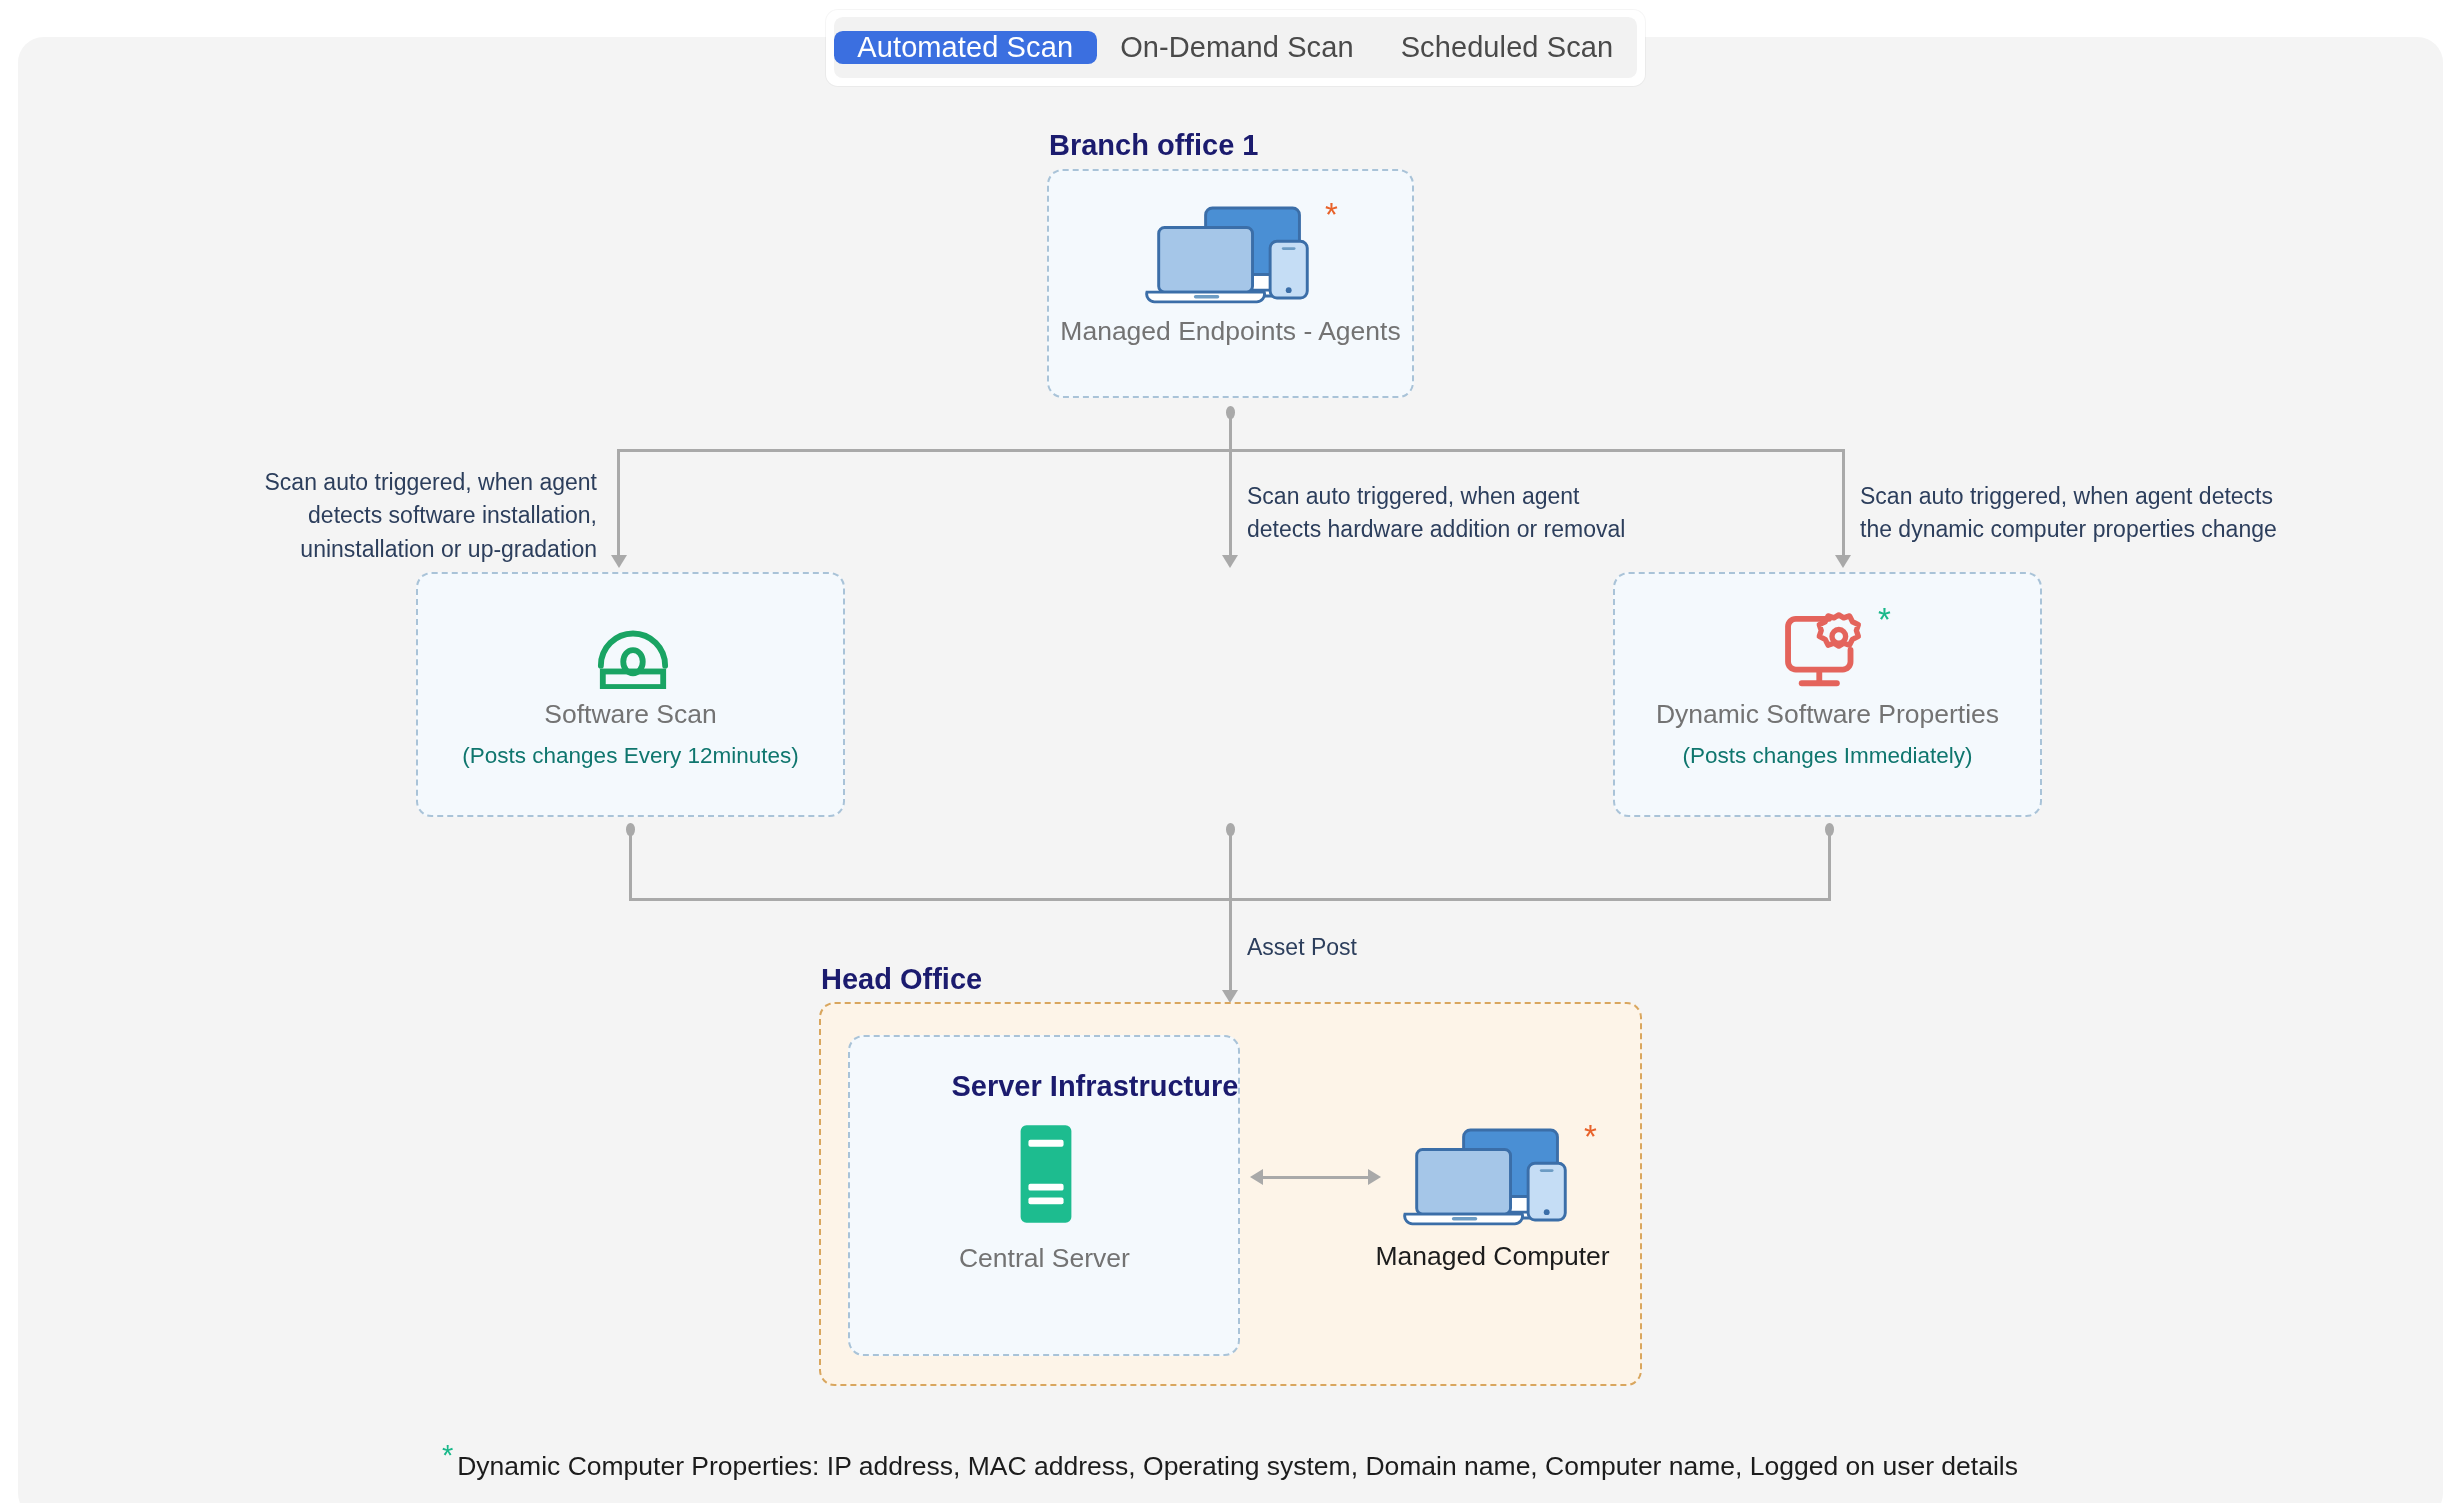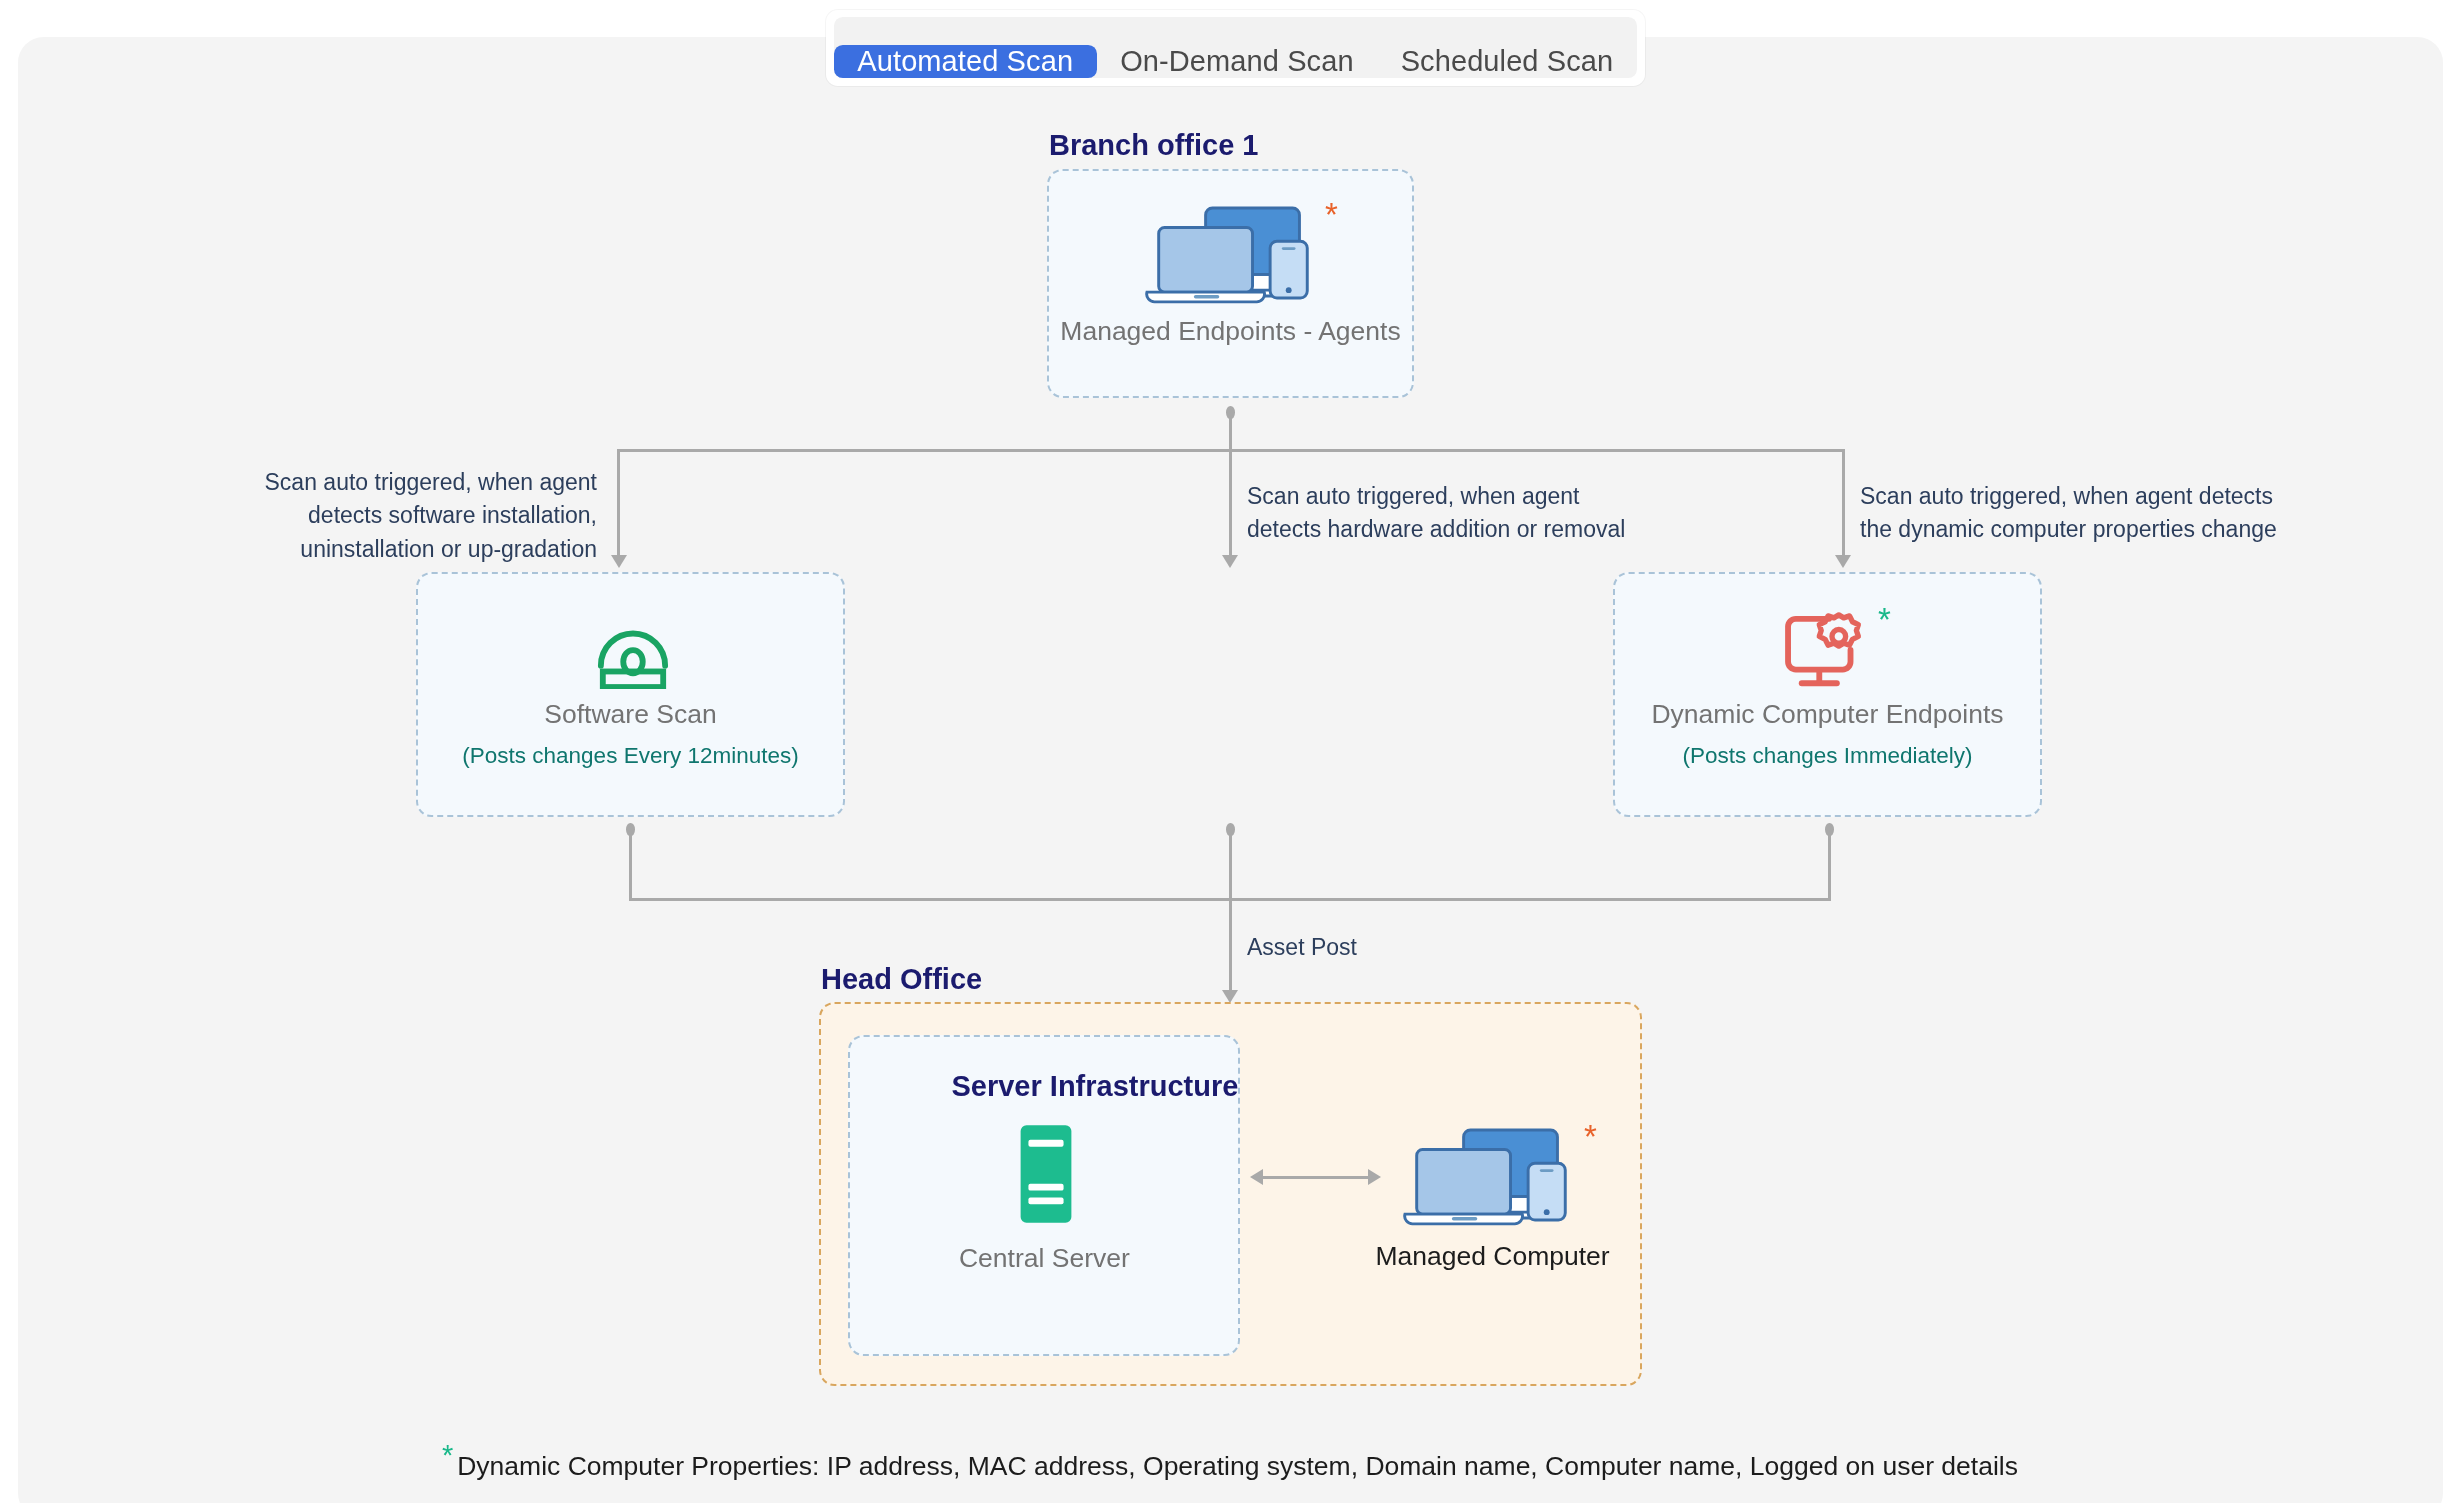--- a/index.html
+++ b/index.html
@@ -30,21 +30,21 @@
     background: #ffffff;
     border-radius: 11.8px;
     display: flex;
     align-items: center;
     padding: 7.8px;
     box-shadow: 0 0 0 1px rgba(0,0,0,0.04);
     z-index: 40;
   }
   .tabinner {
     display: flex;
-    align-items: flex-end;
+    align-items: center;
     background: #f2f2f2;
     border-radius: 8.8px;
     height: 61px;
   }
   .tab {
     display: flex; align-items: center; justify-content: center;
     padding: 0 23.5px;
     font-size: 29px;
     color: #4a4a4a;
     border-radius: 8.8px;
@@ -217,21 +217,21 @@
     <div class="icon-wrap" style="left:163px; top:37px; width:106px; height:82px;">
       <svg width="106" height="82" viewBox="0 0 108 84">
         <path d="M52 8 H18 a8 8 0 0 0 -8 8 v36 a8 8 0 0 0 8 8 h48 a8 8 0 0 0 8 -8 V40" fill="none" stroke="#e4645c" stroke-width="6" stroke-linecap="round"></path>
         <line x1="42" y1="60" x2="42" y2="72" stroke="#e4645c" stroke-width="6"></line>
         <line x1="24" y1="74" x2="60" y2="74" stroke="#e4645c" stroke-width="6" stroke-linecap="round"></line>
         <path d="M62 4 l5 3 l6 -2 l3 6 l6 3 l-2 6 l2 6 l-6 3 l-3 6 l-6 -2 l-5 3 l-5 -3 l-6 2 l-3 -6 l-6 -3 l2 -6 l-2 -6 l6 -3 l3 -6 l6 2 z" fill="none" stroke="#e4645c" stroke-width="5.5" stroke-linejoin="round"></path>
         <circle cx="62" cy="26" r="7" fill="none" stroke="#e4645c" stroke-width="5.5"></circle>
       </svg>
     </div>
     <div class="star-green" style="position:absolute; left:263px; top:29px;">*</div>
-    <div class="boxlabel" style="top:125px;">Dynamic Computer Endpoints</div>
+    <div class="boxlabel" style="top:125px;">Dynamic Software Properties</div>
     <div class="boxsub" style="top:169px;">(Posts changes Immediately)</div>
   </div>
 
   <div class="dotcap" style="left:626px; top:823px;"></div>
   <div class="dotcap" style="left:1226px; top:823px;"></div>
   <div class="dotcap" style="left:1825px; top:823px;"></div>
   <div class="ln-v" style="left:629px; top:827px; height:74px;"></div>
   <div class="ln-v" style="left:1828px; top:827px; height:74px;"></div>
   <div class="ln-h" style="left:629px; top:898px; width:1202px;"></div>
   <div class="ln-v" style="left:1229px; top:827px; height:165px;"></div>

